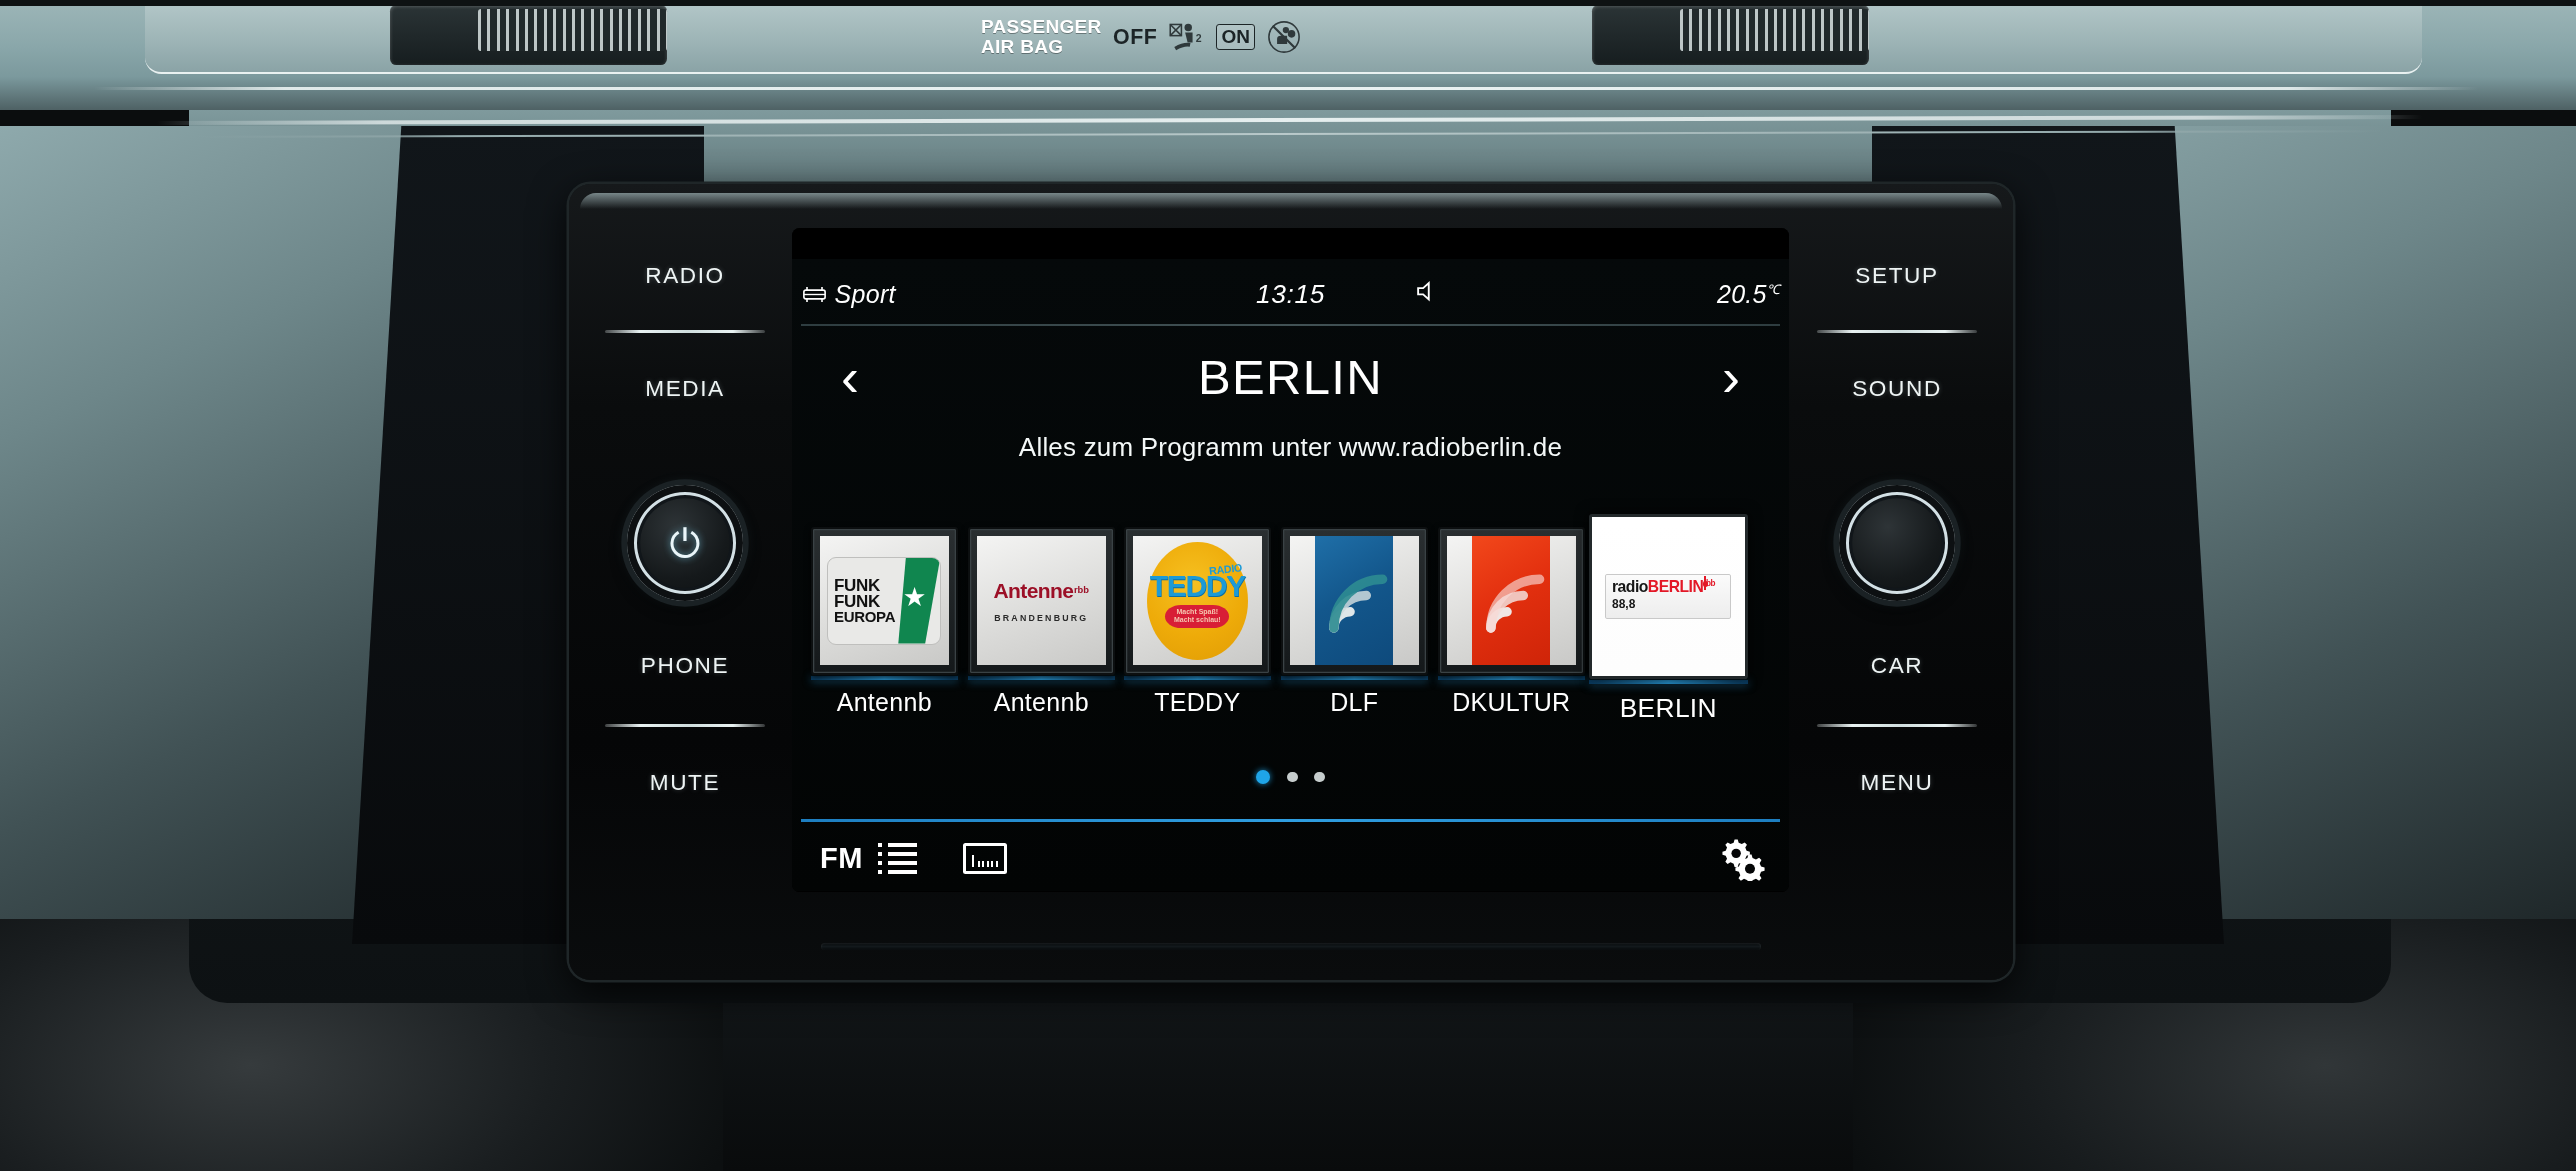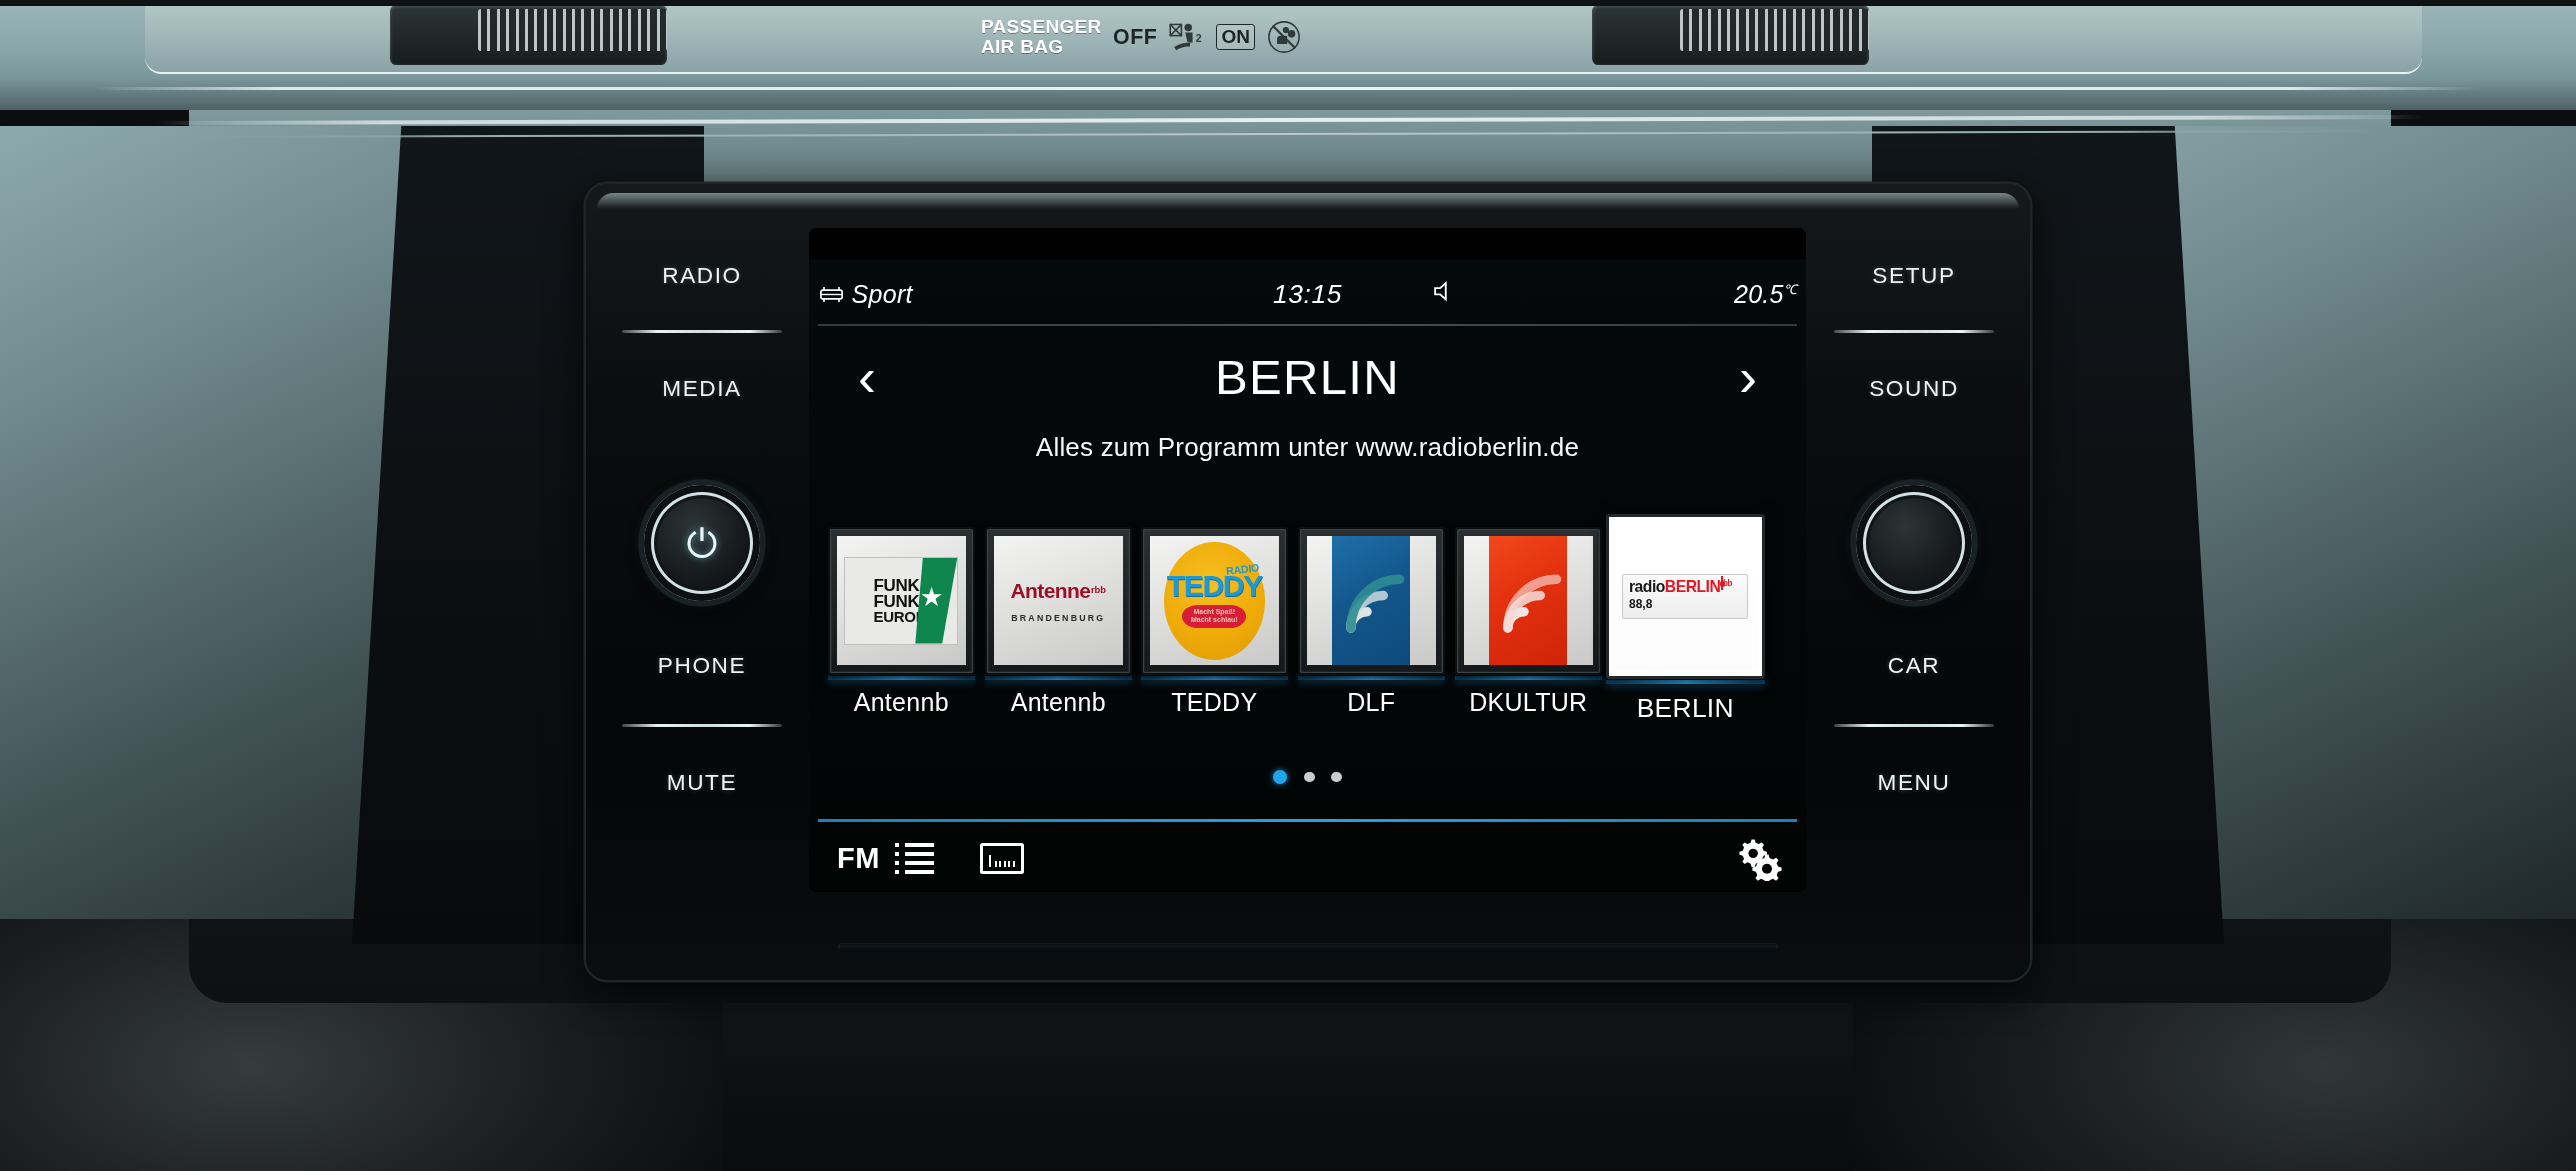--- a/index.html
+++ b/index.html
@@ -130,21 +130,21 @@
   .airbag-off { font-size: 21.4px; font-weight: 700; color: #1c2426; letter-spacing: 0.6px; }
   .airbag-icon-off, .airbag-icon-on { opacity: .85; }
   .airbag-on-box {
     font-size: 19px; font-weight: 700; color: #1c2426;
     border: 1.9px solid #1c2426; border-radius: 3.1px; padding: 0.6px 4.4px;
     background: rgba(255,255,255,.14);
   }
 
   
   .radio-unit {
-    position: absolute; left: 586px; top: 184px; width: 1444px; height: 796px;
+    position: absolute; left: 569px; top: 184px; width: 1444px; height: 796px;
     background: linear-gradient(180deg, #16191b 0%, #0a0c0d 28%, #050607 70%, #0a0c0d 100%);
     border-radius: 21.4px;
     box-shadow: 0 0 0 2.5px #1f2628, 0 11.3px 38px rgba(0,0,0,.85);
   }
   .radio-glass {
     position: absolute; left: 11.3px; top: 8.8px; right: 11.3px; height: 16.4px;
     background: linear-gradient(180deg, rgba(200,225,228,.55) 0%, rgba(60,80,84,0) 100%);
     border-radius: 17.6px 17.6px 0 0;
   }
 
@@ -279,22 +279,22 @@
   .tile-wrap.selected .tile-logo {
     width: 146px; height: 146px;
     background: linear-gradient(180deg,#ffffff 0%, #fdfdfd 100%);
   }
   .tile-wrap.selected .tile-underline { width: 159px; }
   .tile-wrap.selected .tile-label { font-size: 26.4px; }
 
   
   .logo-funkhaus {
     width: 114px; height: 88px; background: #e9e9e7;
-    border: 1.3px solid #bfbfbd; border-radius: 0;
-    display: flex; align-items: center; position: relative; overflow: hidden; justify-content: center;
+    border: 1.3px solid #bfbfbd; border-radius: 9px;
+    display: flex; align-items: center; position: relative; overflow: hidden;
   }
   .fh-text { font-size: 17px; font-weight: 800; color: #111; line-height: .94;
              letter-spacing: -0.3px; padding-left: 5.7px; }
   .fh-text .e { font-size: 15px; }
   .fh-green {
     position: absolute; right: 0px; top: 0; width: 42px; height: 100%;
     background: #10864f;
     clip-path: polygon(18% 0, 100% 0, 64% 100%, 0 100%);
   }
   .fh-star { position: absolute; right: 14px; top: 26.4px; font-size: 26.4px; color: #fff; line-height: 1; }

